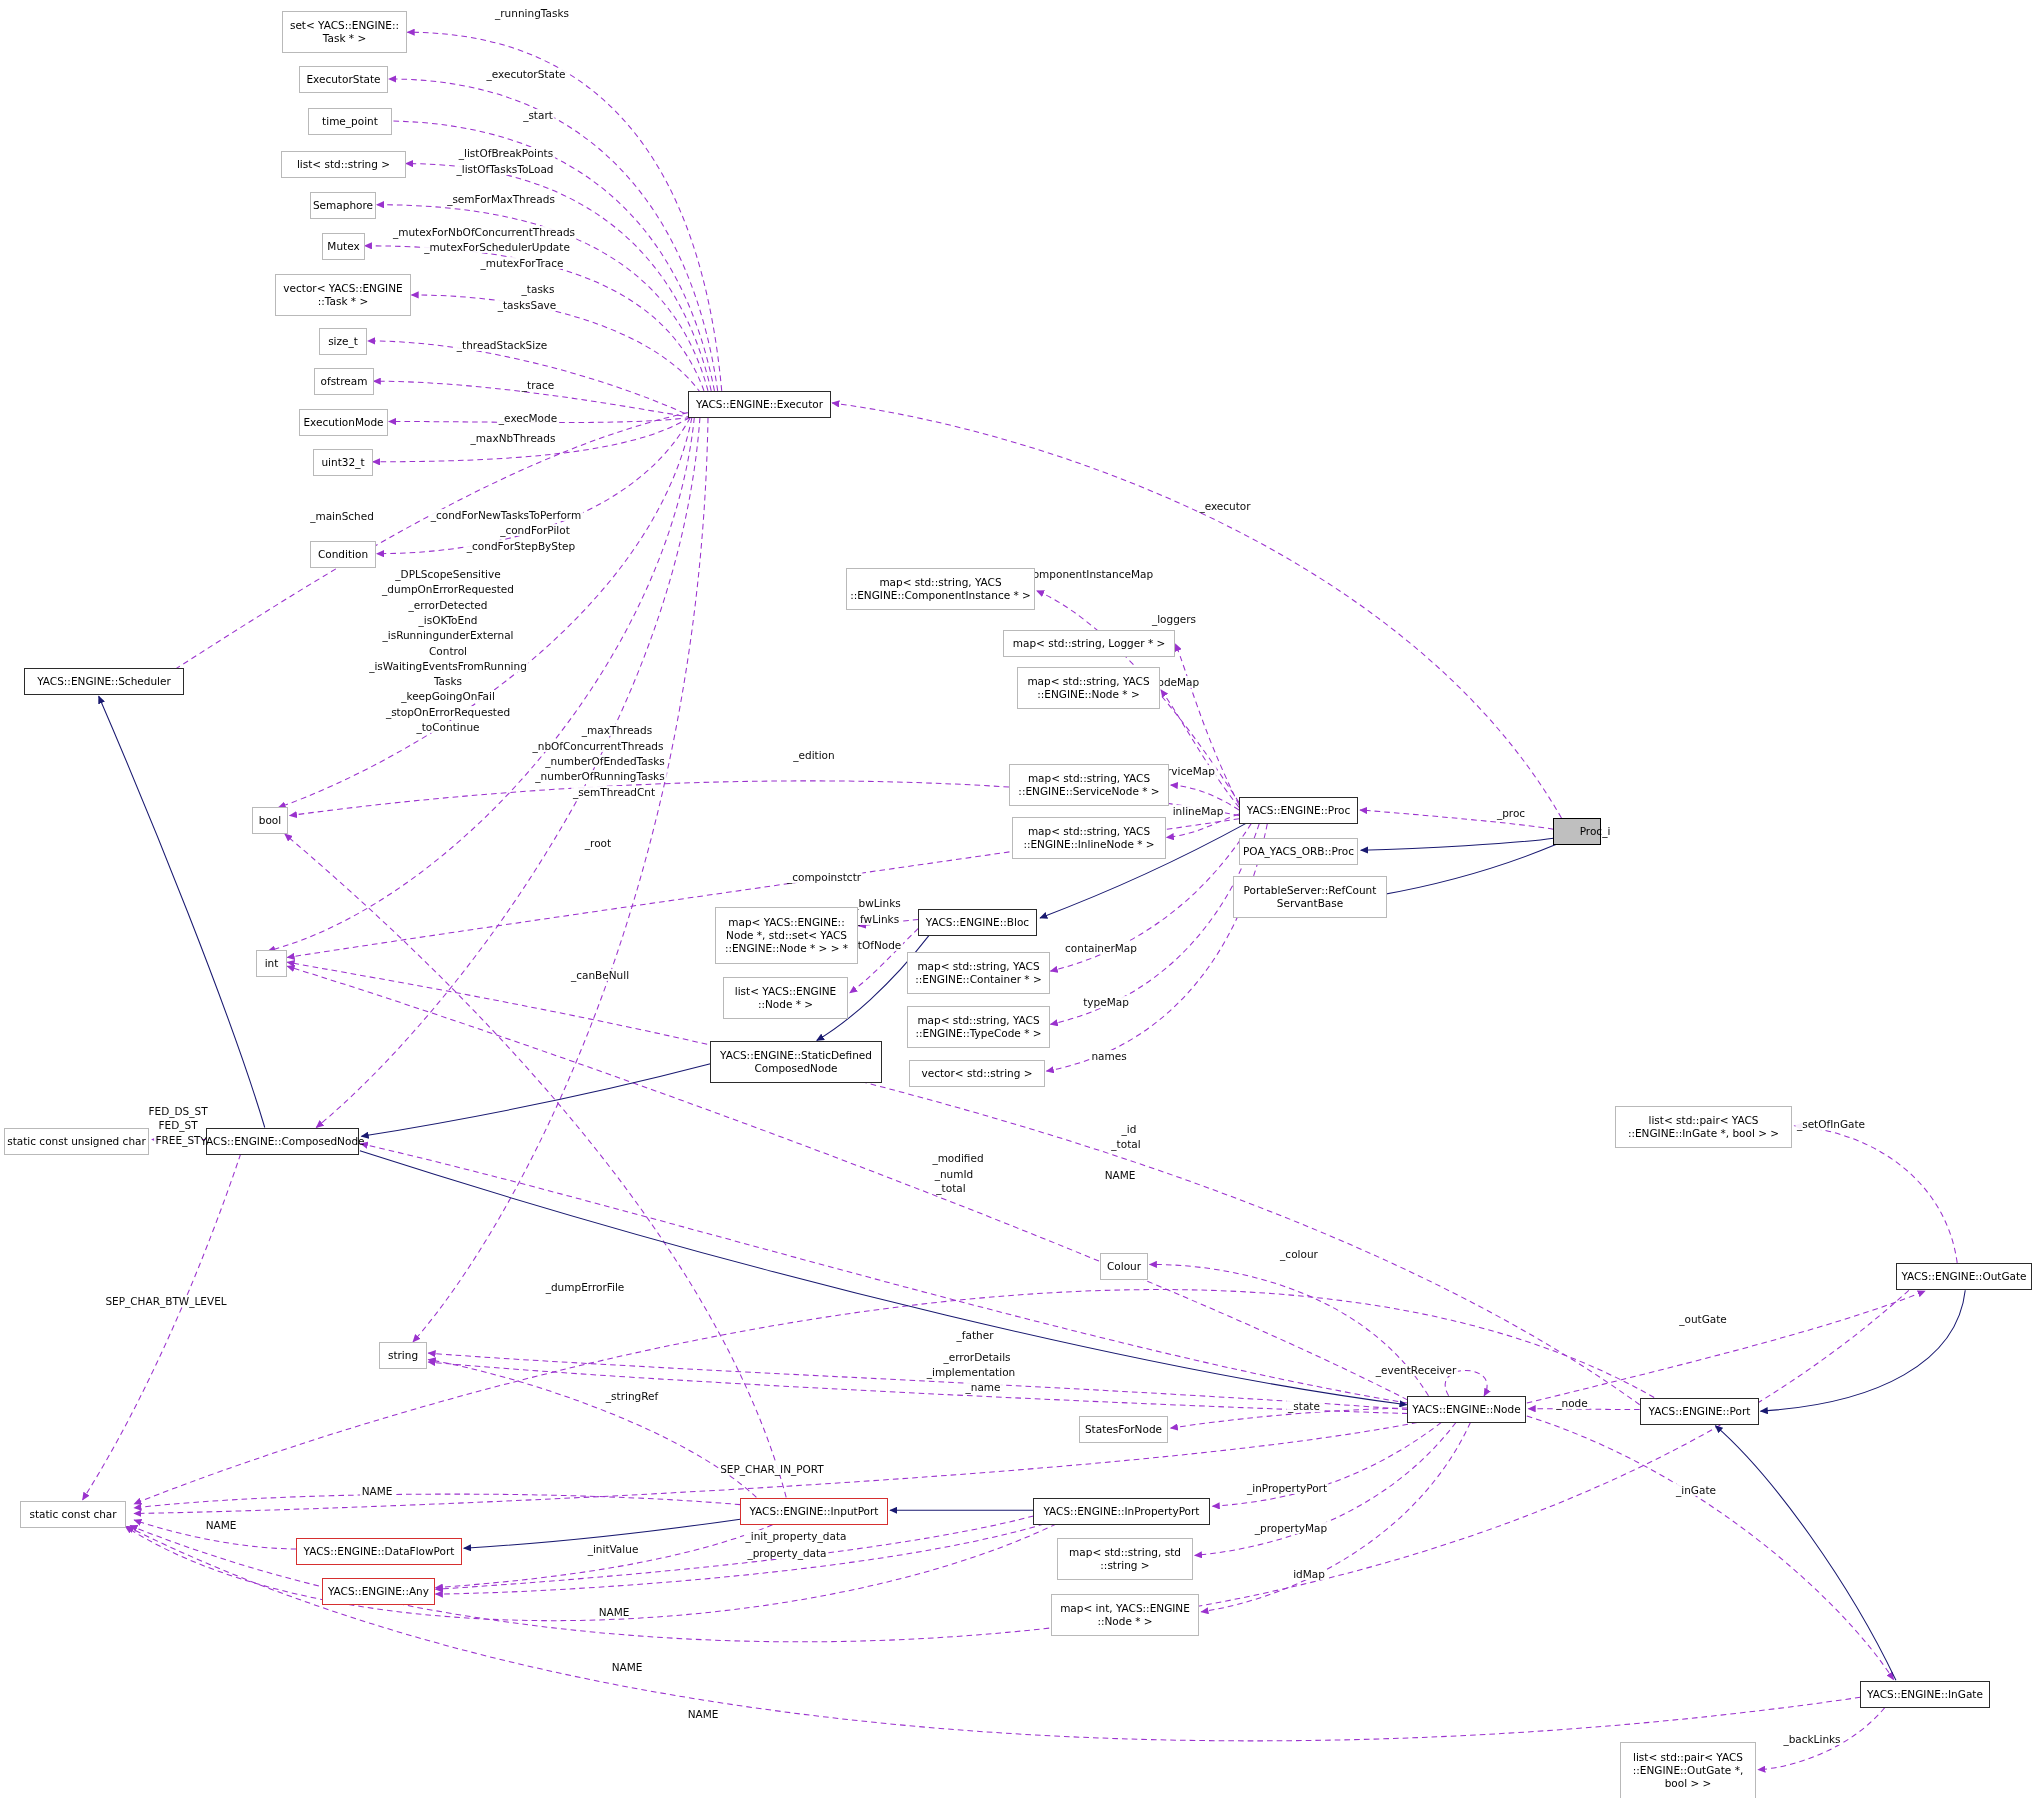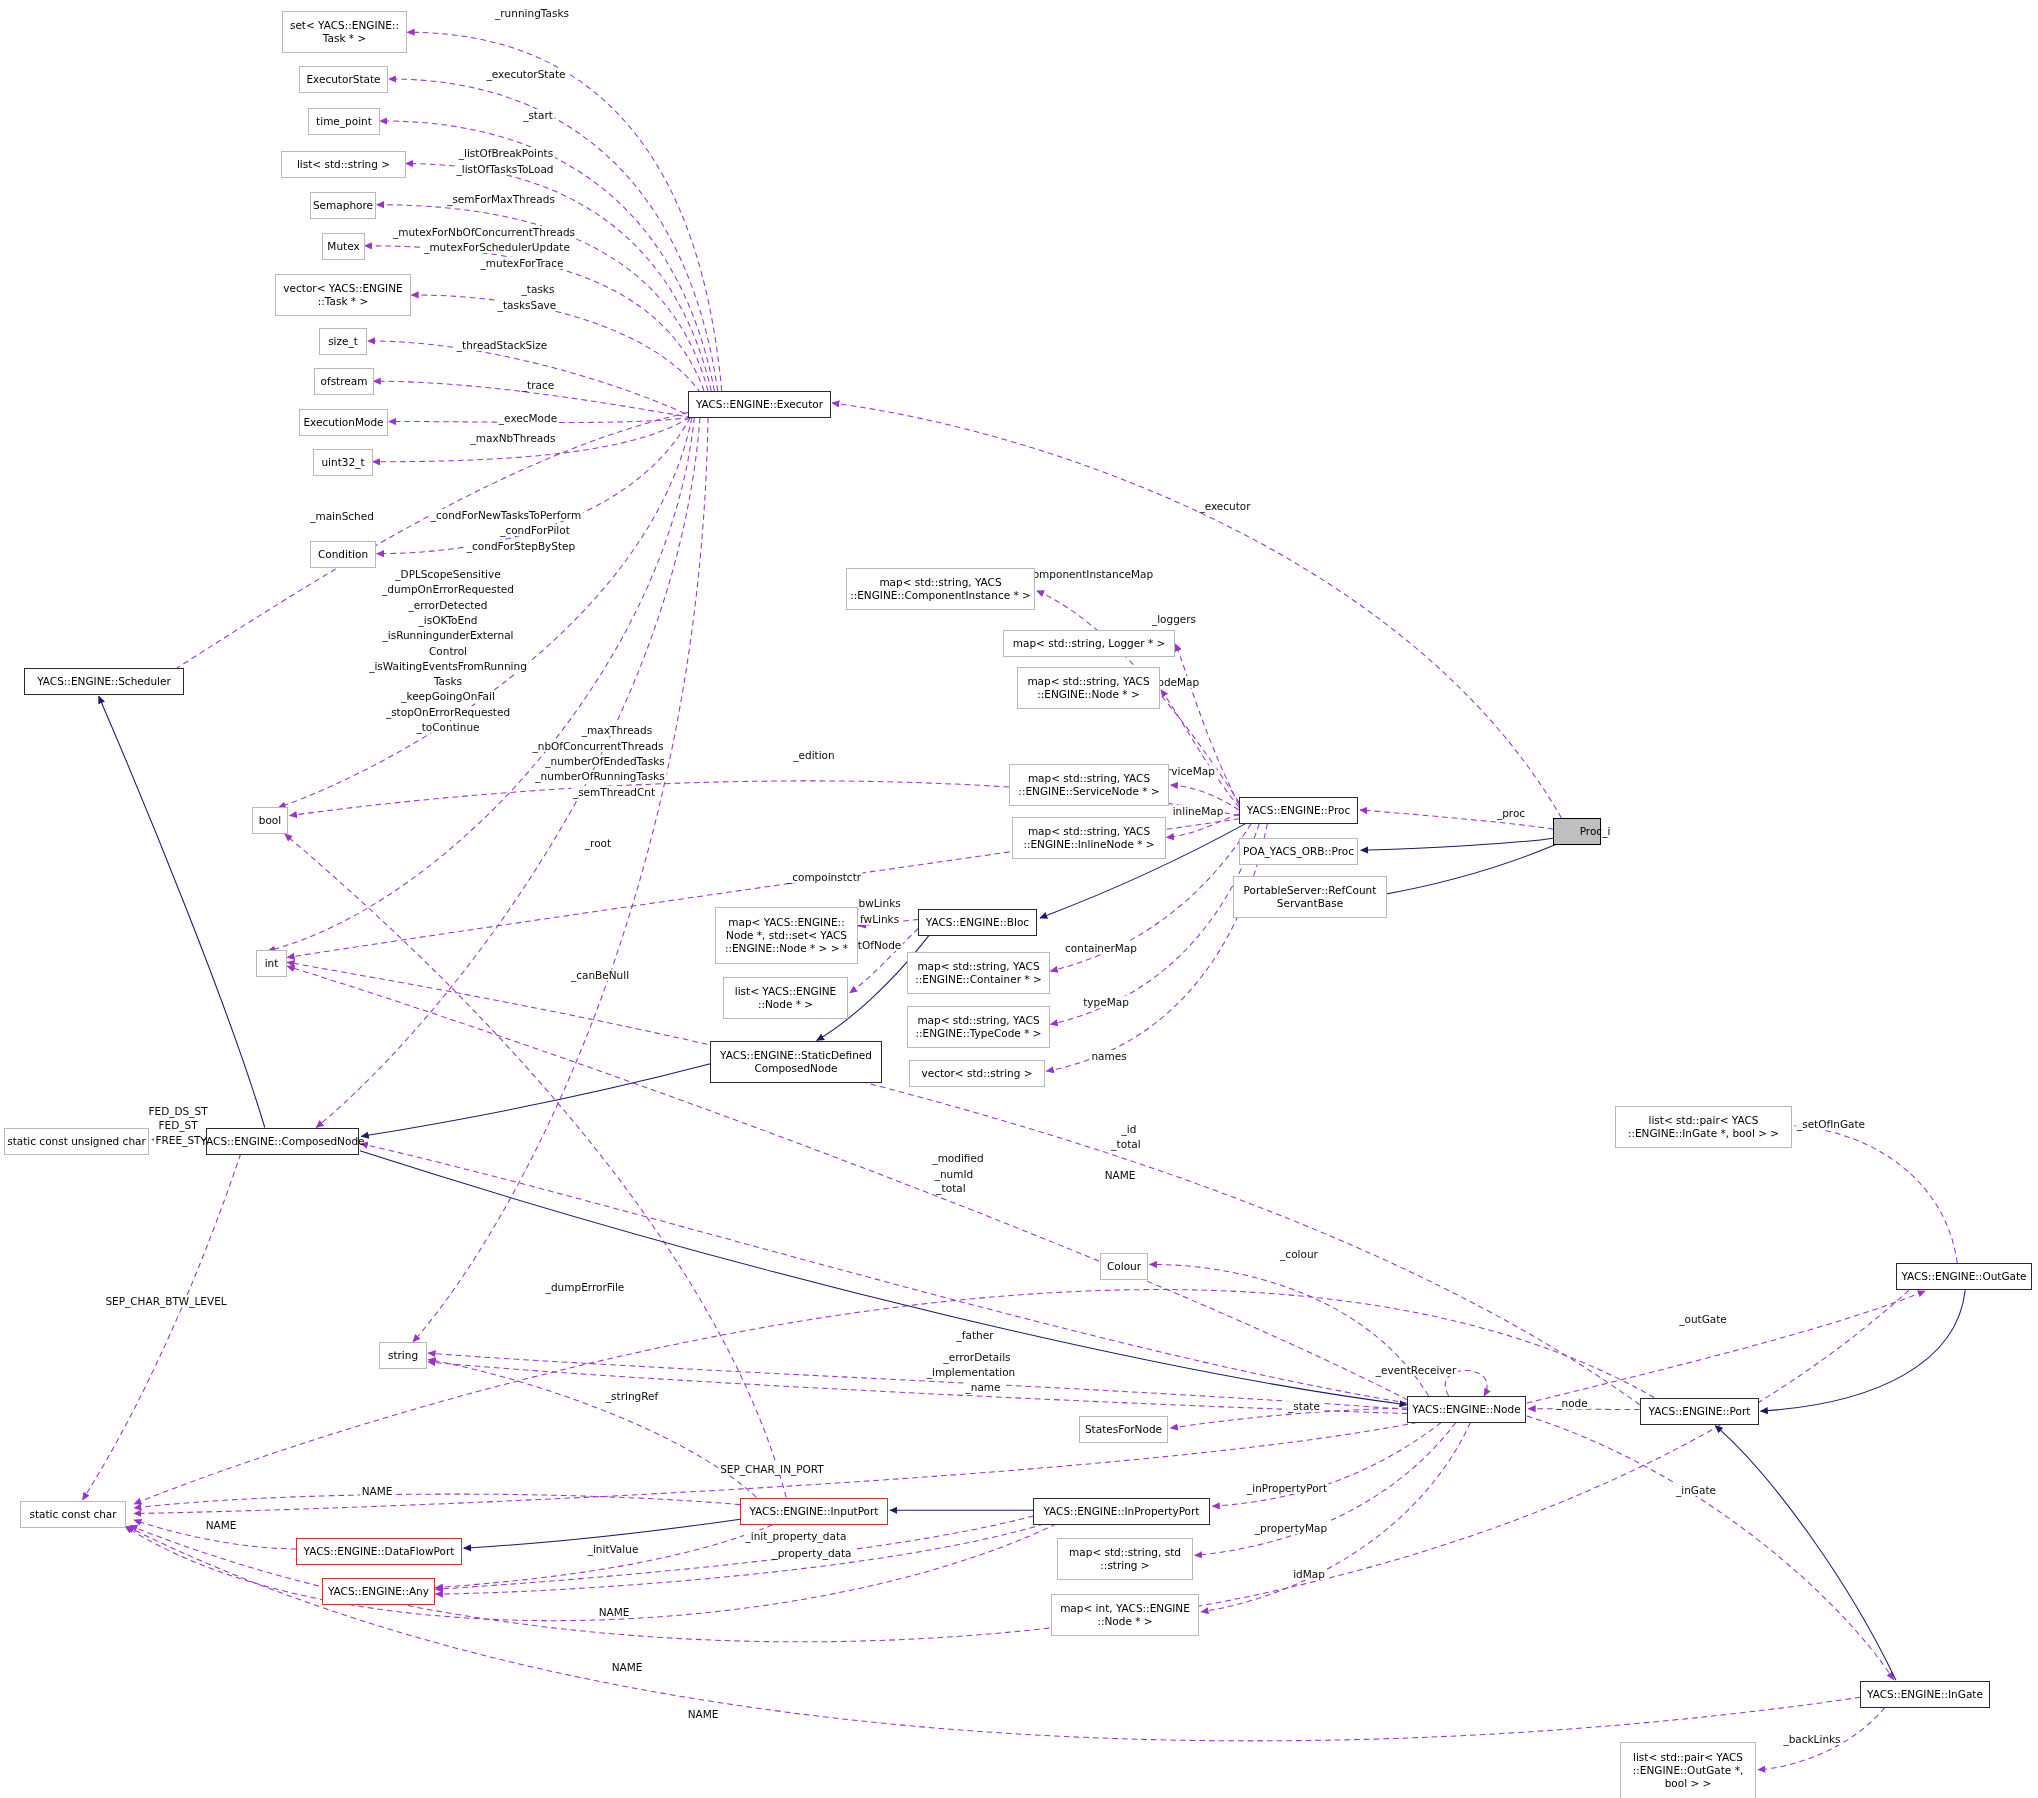--- a/index.html
+++ b/index.html
@@ -97,21 +97,21 @@
       <path d="M 1927,1040 C 1880,1047 1762,1053 1688,1055" fill="none" stroke="#191970" stroke-width="1.3" marker-end="url(#arrow-solid)"></path>
       <path d="M 1930,1048 C 1865,1075 1785,1098 1710,1111" fill="none" stroke="#191970" stroke-width="1.3" marker-end="url(#arrow-solid)"></path>
       <path d="M 1282,1874 C 1230,1874 1160,1874 1104,1874" fill="none" stroke="#191970" stroke-width="1.3" marker-end="url(#arrow-solid)"></path>
       <path d="M 918,1885 C 800,1902 680,1915 575,1921" fill="none" stroke="#191970" stroke-width="1.3" marker-end="url(#arrow-solid)"></path>
       <path d="M 2438,1601 C 2428,1690 2330,1742 2184,1751" fill="none" stroke="#191970" stroke-width="1.3" marker-end="url(#arrow-solid)"></path>
       <path d="M 2352,2085 C 2295,1965 2200,1832 2128,1769" fill="none" stroke="#191970" stroke-width="1.3" marker-end="url(#arrow-solid)"></path>
     </svg>
     <div class="node plain" style="left: 282px; top: 11.3px; width: 125px; height: 42px;">set&lt; YACS::ENGINE::
 Task * &gt;</div>
     <div class="node plain" style="left: 299px; top: 66px; width: 89px; height: 27px;">ExecutorState</div>
-    <div class="node plain" style="left: 308px; top: 108px; width: 72px; height: 27px;">time_point</div>
+    <div class="node plain" style="left: 308px; top: 108px; width: 84px; height: 27px;">time_point</div>
     <div class="node plain" style="left: 281px; top: 151px; width: 125px; height: 27px;">list&lt; std::string &gt;</div>
     <div class="node plain" style="left: 310px; top: 192px; width: 66px; height: 27px;">Semaphore</div>
     <div class="node plain" style="left: 322px; top: 233px; width: 43px; height: 27px;">Mutex</div>
     <div class="node plain" style="left: 275px; top: 274px; width: 136px; height: 42px;">vector&lt; YACS::ENGINE
 ::Task * &gt;</div>
     <div class="node plain" style="left: 319px; top: 328px; width: 48px; height: 27px;">size_t</div>
     <div class="node plain" style="left: 314px; top: 368px; width: 60px; height: 27px;">ofstream</div>
     <div class="node plain" style="left: 299px; top: 409px; width: 89px; height: 27px;">ExecutionMode</div>
     <div class="node plain" style="left: 313px; top: 449px; width: 60px; height: 27px;">uint32_t</div>
     <div class="node plain" style="left: 310px; top: 541px; width: 66px; height: 27px;">Condition</div>
@@ -240,21 +240,21 @@
     <span class="edge-label" style="left: 1831px; top: 1124px;">_setOfInGate</span>
     <span class="edge-label" style="left: 627px; top: 1667px;">NAME</span>
     <span class="edge-label" style="left: 1812px; top: 1739px;">_backLinks</span>
     <span class="edge-label" style="left: 703px; top: 1714px;">NAME</span>
     <span class="edge-label" style="left: 613px; top: 1549px;">_initValue</span>
     <span class="edge-label" style="left: 632px; top: 1396px;">_stringRef</span>
     <span class="edge-label" style="left: 377px; top: 1491px;">NAME</span>
     <span class="edge-label" style="left: 600px; top: 975px;">_canBeNull</span>
     <span class="edge-label" style="left: 221px; top: 1525px;">NAME</span>
     <span class="edge-label" style="left: 796px; top: 1536px;">_init_property_data</span>
-    <span class="edge-label" style="left: 812px; top: 1553px;">_property_data</span>
+    <span class="edge-label" style="left: 787px; top: 1553px;">_property_data</span>
     <span class="edge-label" style="left: 614px; top: 1612px;">NAME</span>
     <span class="edge-label" style="left: 772px; top: 1469px;">SEP_CHAR_IN_PORT</span>
     <span class="edge-label" style="left: 178px; top: 1111px;">FED_DS_ST</span>
     <span class="edge-label" style="left: 178px; top: 1125px;">FED_ST</span>
     <span class="edge-label" style="left: 178px; top: 1140px;">FREE_ST</span>
     <span class="edge-label" style="left: 166px; top: 1301px;">SEP_CHAR_BTW_LEVEL</span>
     <span class="edge-label" style="left: 958px; top: 1158px;">_modified</span>
     <span class="edge-label" style="left: 954px; top: 1174px;">_numId</span>
     <span class="edge-label" style="left: 951px; top: 1188px;">_total</span>
   </div>

